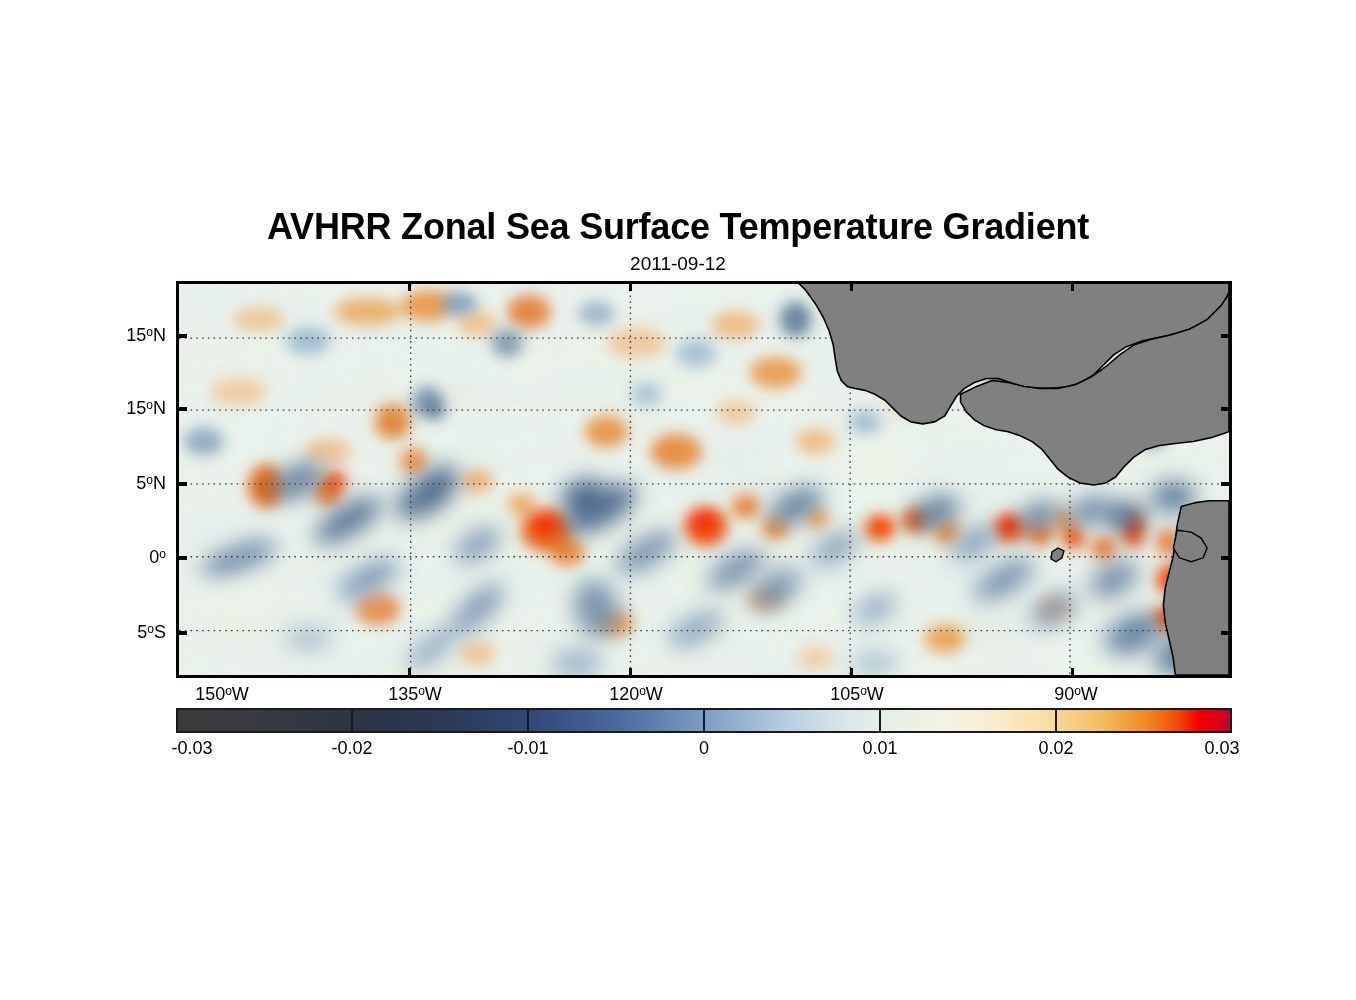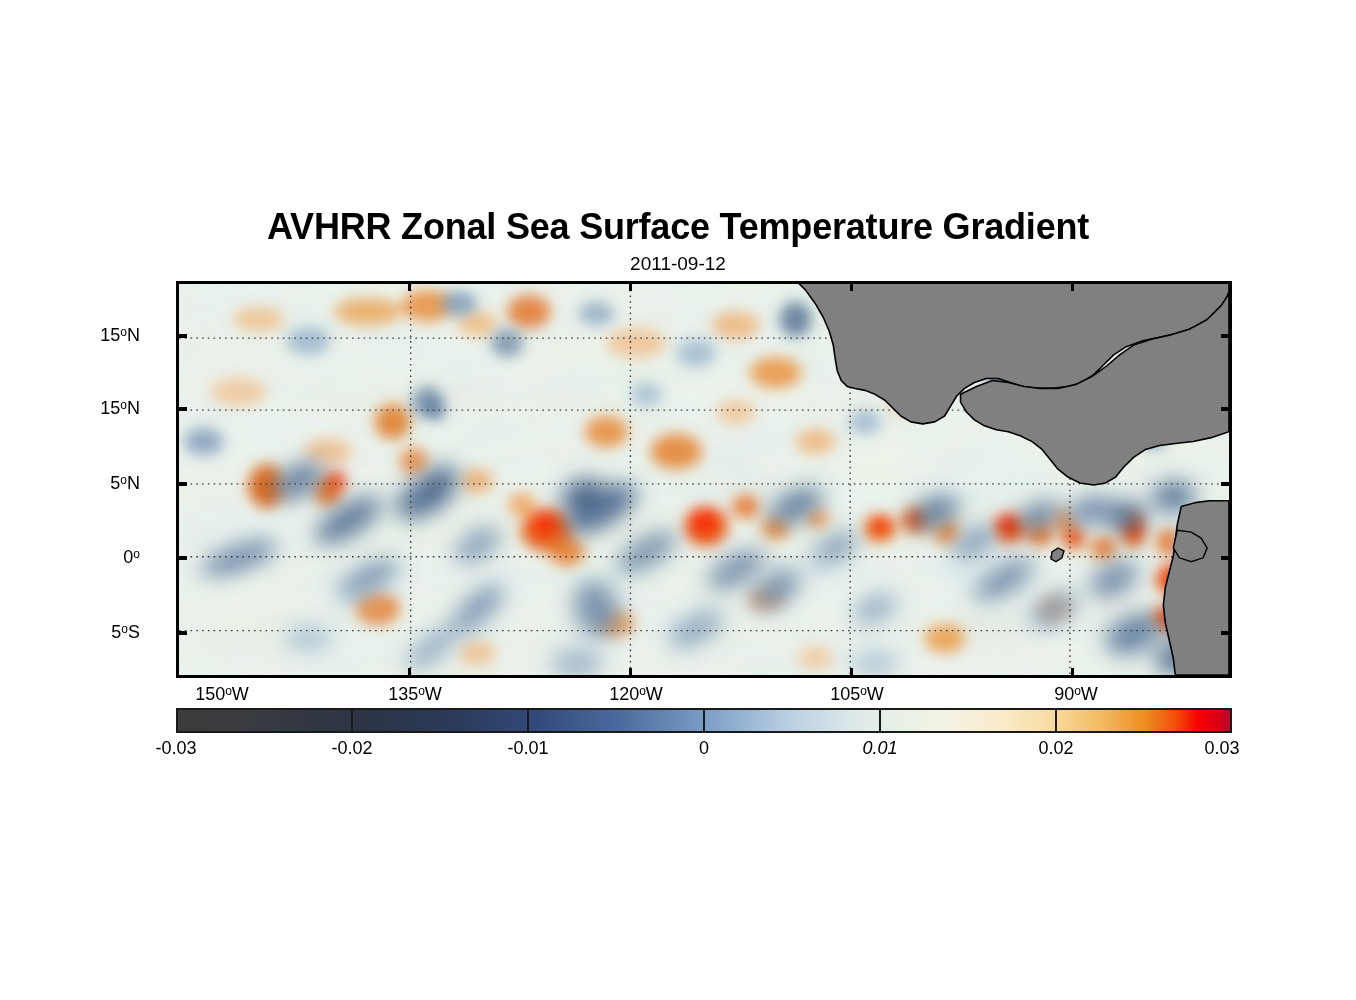--- a/index.html
+++ b/index.html
@@ -74,21 +74,21 @@
     background: #000;
     transform: translateX(-1px) translateY(-10px);
   }
   .xtick.top {
     top: 281px;
     transform: translateX(-1px);
   }
 
   .ylabel {
     position: absolute;
-    right: 1216px;
+    right: 1190px;
     font-size: 18px;
     white-space: nowrap;
     transform: translateY(-11px);
     text-align: right;
   }
   .xlabel {
     position: absolute;
     top: 684px;
     font-size: 18px;
     white-space: nowrap;
@@ -465,22 +465,22 @@
     <span>90</span><span class="sup">o</span><span>W</span>
   </div>
 
   <div id="cbar"></div>
   <div class="cbtick" style="left:352px;"></div>
   <div class="cbtick" style="left:528px;"></div>
   <div class="cbtick" style="left:704px;"></div>
   <div class="cbtick" style="left:880px;"></div>
   <div class="cbtick" style="left:1056px;"></div>
 
-  <div class="cblabel" style="left:176px;">-0.03</div>
+  <div class="cblabel" style="left:192px;">-0.03</div>
   <div class="cblabel" style="left:352px;">-0.02</div>
   <div class="cblabel" style="left:528px;">-0.01</div>
   <div class="cblabel" style="left:704px;">0</div>
-  <div class="cblabel" style="left:880px;font-style:italic;">0.01</div>
+  <div class="cblabel" style="left:880px;">0.01</div>
   <div class="cblabel" style="left:1056px;">0.02</div>
   <div class="cblabel" style="left:1222px;">0.03</div>
 
 
 </div>
 
 </body></html>

